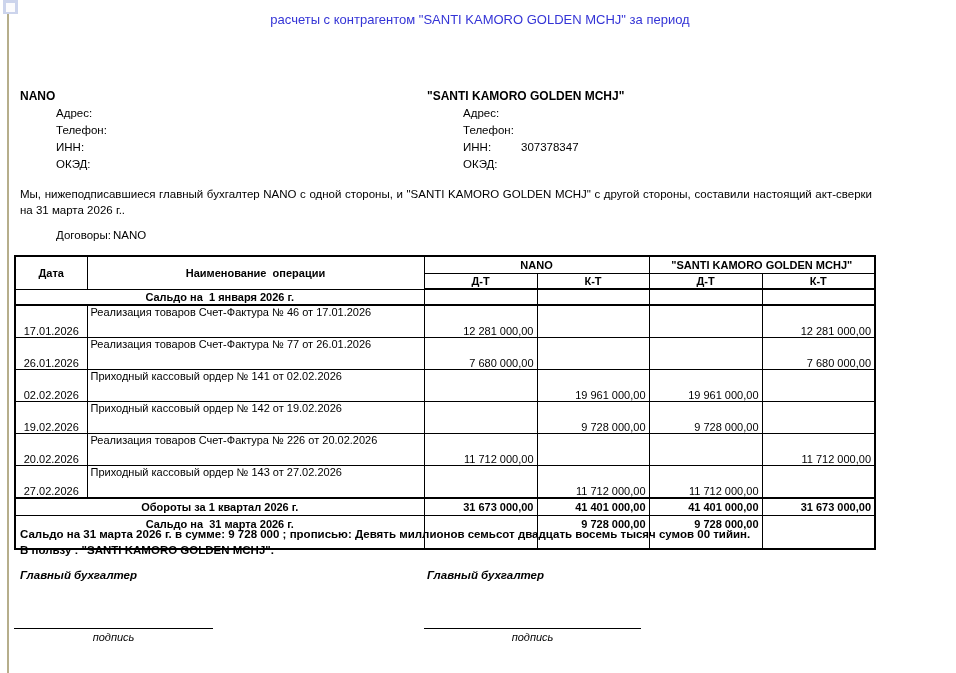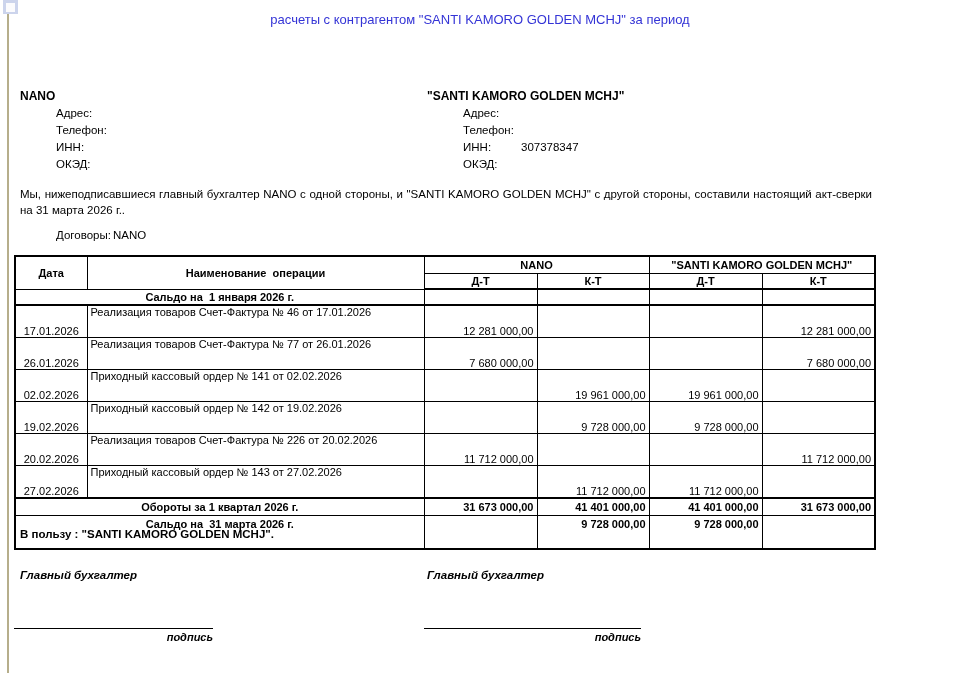--- a/index.html
+++ b/index.html
@@ -52,21 +52,21 @@
   tr.turnover td{height:15px;font-weight:bold;border-top:2px solid #000;vertical-align:middle;padding-bottom:1px;}
   tr.closing td{height:15px;font-weight:bold;vertical-align:middle;padding-bottom:17px;}
 
   
   .summary{position:absolute;left:20px;top:527px;width:912px;font-size:11.5px;font-weight:bold;line-height:15.5px;}
   .sig-role{position:absolute;top:569px;font-size:11.5px;font-weight:bold;font-style:italic;}
   .sig-role.left{left:20px;} .sig-role.right{left:427px;}
   .sig-line{position:absolute;top:628px;height:0;border-top:1px solid #000;}
   .sig-line.left{left:14px;width:199px;}
   .sig-line.right{left:424px;width:217px;}
-  .sig-caption{position:absolute;top:631px;text-align:right;font-size:11px;font-style:italic;font-weight:bold;}
+  .sig-caption{position:absolute;top:631px;text-align:center;font-size:11px;font-style:italic;}
   .sig-caption.left{left:14px;width:199px;}
   .sig-caption.right{left:424px;width:217px;}
 </style>
 </head>
 <body>
 
 <div class="corner-box">
   <div class="corner-inner"></div>
 </div>
 <div class="margin-line"></div>
@@ -185,20 +185,21 @@
     <td colspan="2" class="section-label pre">Сальдо на  31 марта 2026 г.</td>
     <td class="amount"></td>
     <td class="amount">9 728 000,00</td>
     <td class="amount">9 728 000,00</td>
     <td class="amount"></td>
   </tr>
 </tbody>
   </table>
 
 <div class="summary">
+  <div>Сальдо на 31 марта 2026 г.   в сумме: 9 728 000 ; прописью: Девять миллионов семьсот двадцать восемь тысяч сумов 00 тийин.</div>
   <div>В пользу : "SANTI KAMORO GOLDEN MCHJ".</div>
 </div>
 
 <div class="sig-role left">Главный бухгалтер</div>
 <div class="sig-role right">Главный бухгалтер</div>
 <div class="sig-line left"></div>
 <div class="sig-line right"></div>
 <div class="sig-caption left">подпись</div>
 <div class="sig-caption right">подпись</div>
 

